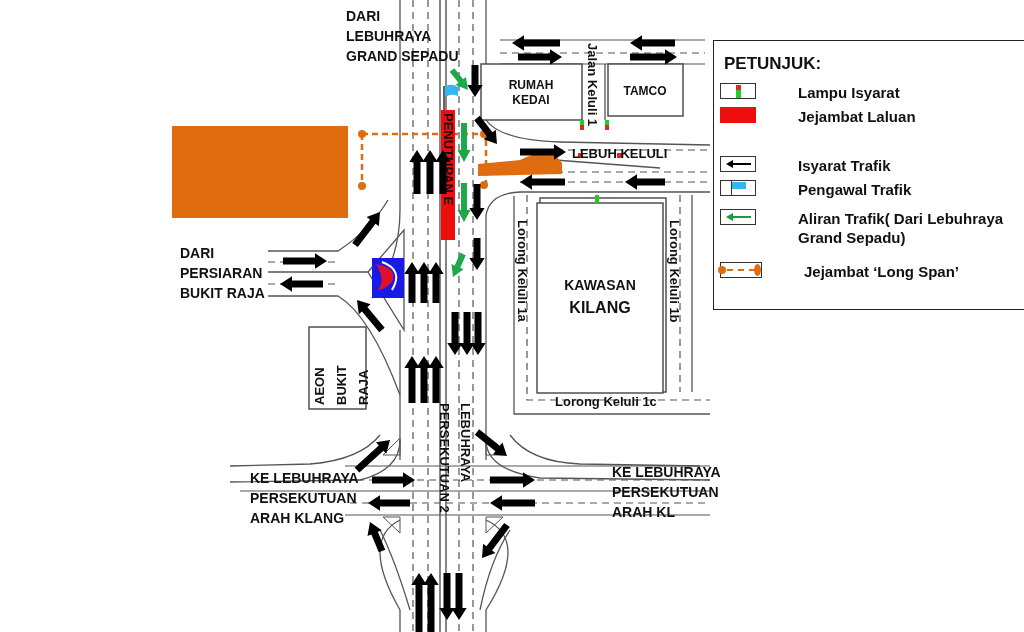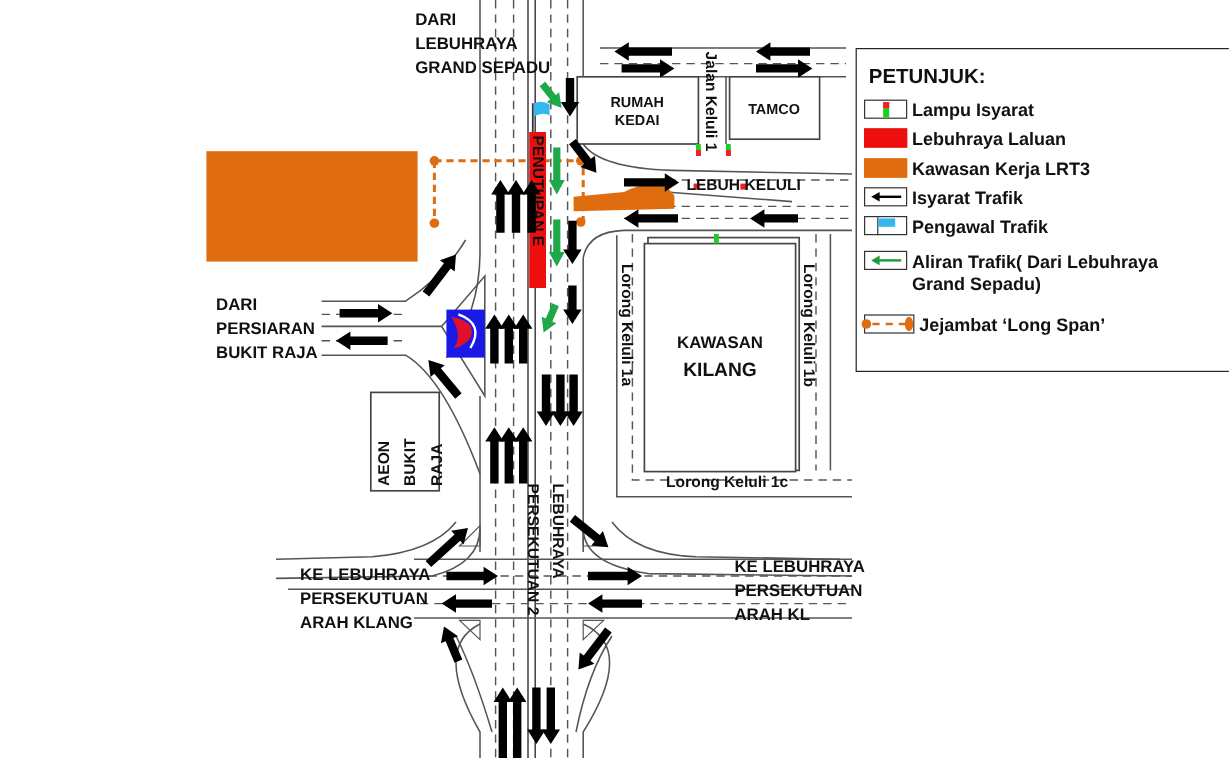--- a/index.html
+++ b/index.html
@@ -6,21 +6,21 @@
   body { width:1024px; height:632px; position:relative; overflow:hidden; font-family:"Liberation Sans", sans-serif; }
   #map { position:absolute; left:0; top:0; width:1024px; height:632px; }
   .lbl { font-family:"Liberation Sans", sans-serif; font-weight:bold; fill:#111; }
   .road { fill:none; stroke:#555; stroke-width:1.3; }
   .dash { fill:none; stroke:#555; stroke-width:1.2; stroke-dasharray:7 5; }
   .bldg { fill:#fff; stroke:#444; stroke-width:1.4; }
   #legend { position:absolute; left:713px; top:40px; width:314px; height:270px; box-sizing:border-box; border:1.5px solid #222; background:#fff; }
   #legend .title { position:absolute; left:10px; top:13px; font-size:17px; font-weight:bold; color:#111;text-align:right; }
   .leg-item { position:absolute; left:6px; display:flex; align-items:flex-start; }
   .leg-sw { width:36px; height:16px; box-sizing:border-box; border:1px solid #333; position:relative; flex:none; margin-right:4px; }
-  .leg-txt { font-size:15px; font-weight:bold; color:#111; line-height:19px; }
+  .leg-txt { font-size:15px; font-weight:bold; color:#111; line-height:19px;margin-left:38px; }
 </style>
 </head>
 <body>
 
 <svg id="map" viewBox="0 0 1024 632" xmlns="http://www.w3.org/2000/svg">
   <defs>
     <marker id="ah" markerWidth="3" markerHeight="3" refX="1.5" refY="1.5" orient="auto">
         <path d="M0,0 L3,1.5 L0,3 z" fill="#000"></path>
       </marker>
   </defs>
@@ -230,27 +230,23 @@
   <div class="leg-item" style="top:42px">
     <div class="leg-sw">
       <div style="position:absolute;left:15px;top:1px;width:5px;height:13px;background:#2c2"></div>
       <div style="position:absolute;left:15px;top:1px;width:5px;height:5px;background:#e22"></div>
     </div>
     <span class="leg-txt">Lampu Isyarat</span>
   </div>
 
   <div class="leg-item" style="top:66px">
     <div class="leg-sw" style="background:#ee0e0e;border-color:#ee0e0e"></div>
-    <span class="leg-txt">Lebuhraya Laluan</span>
-  </div>
-
-  <div class="leg-item" style="top:91px">
-    <div class="leg-sw" style="background:#e06c10;border-color:#e06c10"></div>
-    <span class="leg-txt">Kawasan Kerja LRT3</span>
-  </div>
+    <span class="leg-txt">Jejambat Laluan</span>
+  </div>
+
 
   <div class="leg-item" style="top:115px">
     <div class="leg-sw">
       <div style="position:absolute;left:10px;top:6px;width:20px;height:2px;background:#000"></div>
       <div style="position:absolute;left:5px;top:3px;width:0;height:0;border-top:4px solid transparent;border-bottom:4px solid transparent;border-right:7px solid #000"></div>
     </div>
     <span class="leg-txt">Isyarat Trafik</span>
   </div>
 
   <div class="leg-item" style="top:139px">

